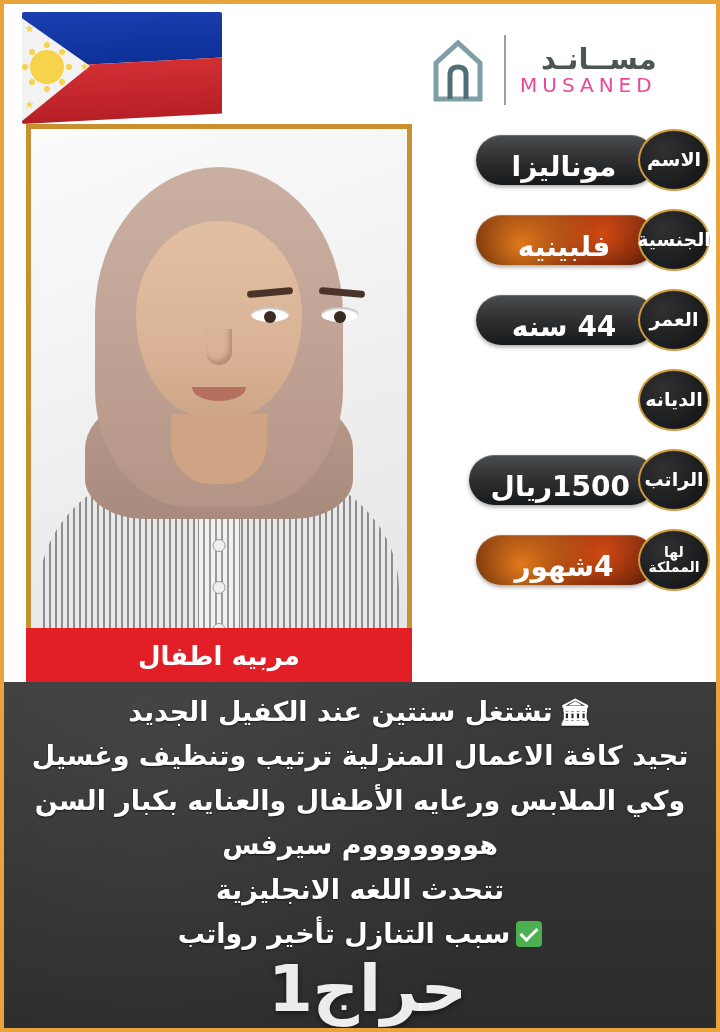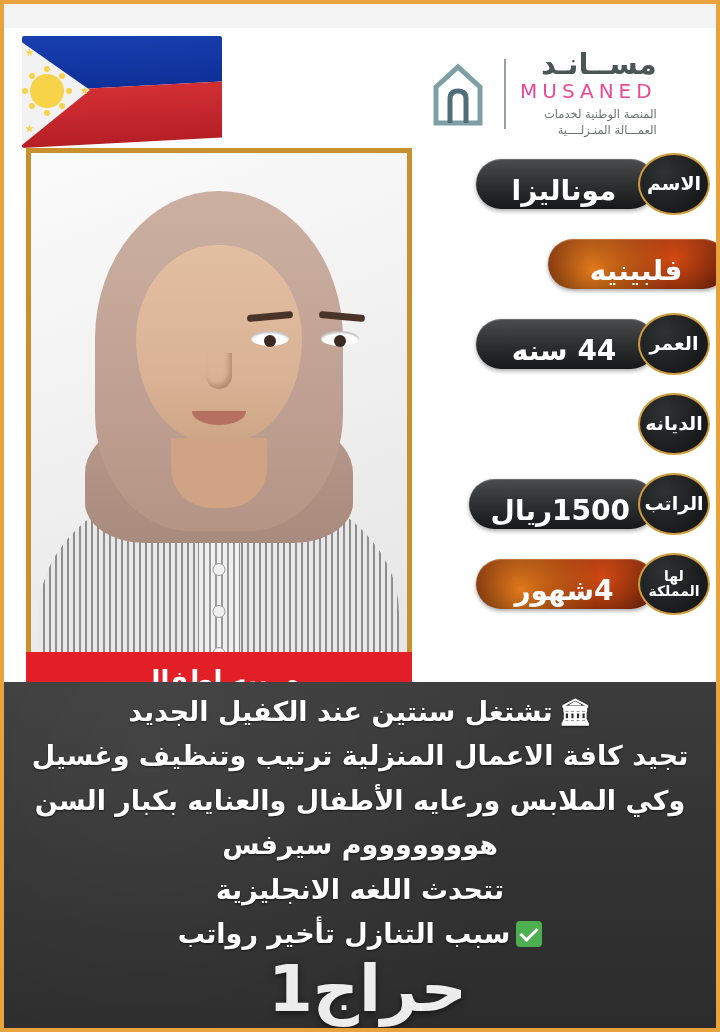--- a/index.html
+++ b/index.html
@@ -19,21 +19,20 @@
     box-sizing: border-box;
     border: 4px solid #e8a33a;
   }
   
   .top {
     position: relative;
     width: 100%;
     height: 686px;
     background: #ffffff;
     box-sizing: border-box;
-    margin-top: 24px;
   }
   
   .flag {
     position: absolute;
     left: 18px;
     top: 8px;
     width: 200px;
     height: 112px;
     overflow: hidden;
     border-radius: 2px;
@@ -443,24 +442,20 @@
       <div class="star s1"></div>
       <div class="star s2"></div>
       <div class="star s3"></div>
     </div>
 
     <div class="logo">
       <div class="logo-wrap">
         <div class="logo-text">
           <div class="logo-ar">مســانـد</div>
           <div class="logo-en">MUSANED</div>
-          <div class="logo-sub">
-            <div>المنصة الوطنية لخدمات</div>
-            <div>العمـــالة المنـزلــــية</div>
-          </div>
         </div>
         <div class="logo-divider"></div>
         <div class="logo-mark">
           <svg viewBox="0 0 64 70" width="64" height="70" aria-hidden="true">
             <path d="M10 28 L32 8 L54 28 L54 64 L10 64 Z" fill="none" stroke="#7e9fa6" stroke-width="5"></path>
             <path d="M24 64 L24 40 Q24 32 32 32 Q40 32 40 40 L40 64" fill="none" stroke="#4e6e78" stroke-width="5"></path>
           </svg>
         </div>
       </div>
     </div>
@@ -489,20 +484,21 @@
     <div class="caption-bar">مربيه اطفال</div>
 
     <div class="fields">
 
       <div class="field-row">
         <div class="field-label">الاسم</div>
         <div class="field-value dark">موناليزا</div>
       </div>
 
       <div class="field-row">
+        <div class="field-label">الجنسية</div>
         <div class="field-value fire">فلبينيه</div>
       </div>
 
       <div class="field-row">
         <div class="field-label">العمر</div>
         <div class="field-value dark">44 سنه</div>
       </div>
 
       <div class="field-row">
         <div class="field-label">الديانه</div>

